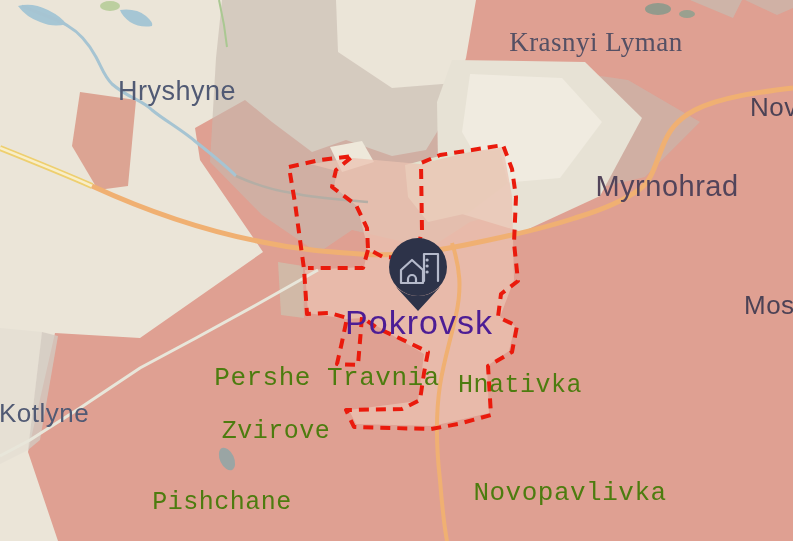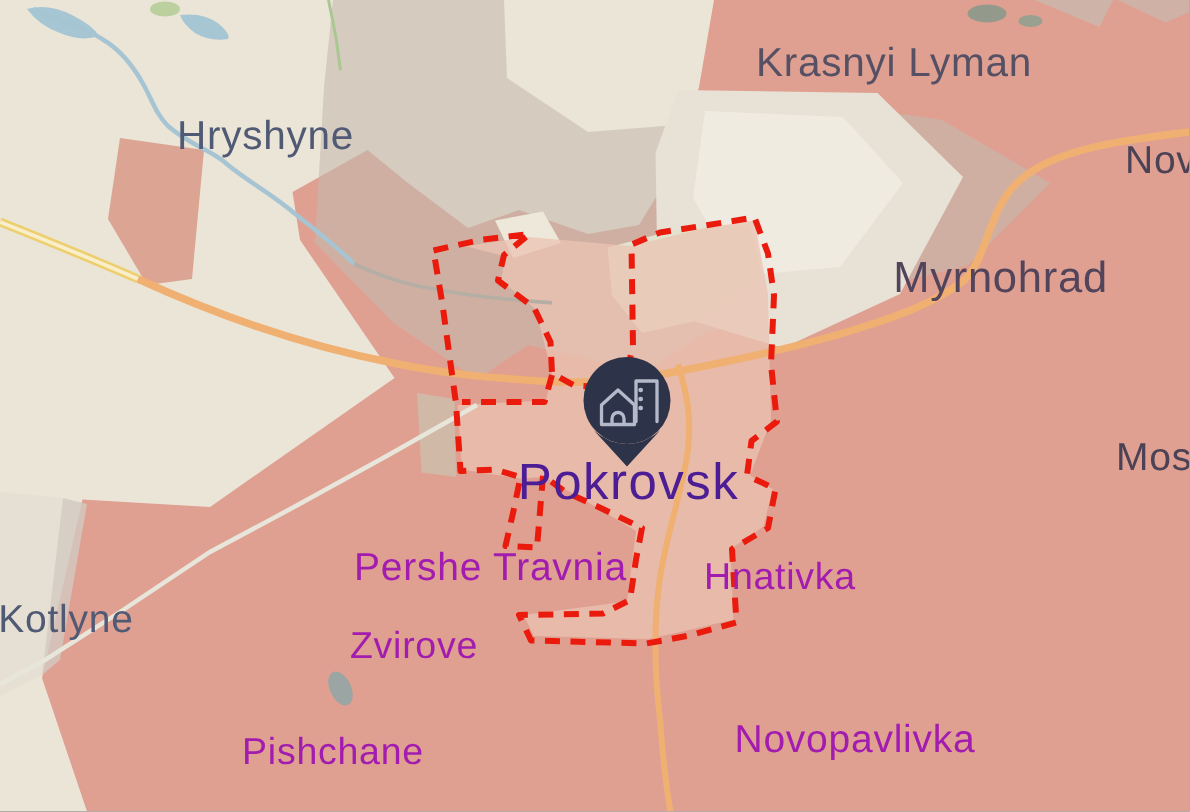--- a/index.html
+++ b/index.html
@@ -7,21 +7,21 @@
     font-family:"Liberation Sans","DejaVu Sans",sans-serif;background:#ebe5d8;}
   #map-svg{position:absolute;left:0;top:0;}
   .lbl{position:absolute;transform:translate(-50%,-50%);white-space:nowrap;
     letter-spacing:.5px;user-select:none;}
   .lbl.clipped{transform:translate(0,-50%);}
   .town{color:#515a74;font-size:27px;}
   .town-kl{color:#555064;font-size:27px;}
   .town-large{color:#52445a;font-size:29px;}
   .town-clipped{color:#4c4255;font-size:26px;}
   .city{color:#4c1d95;font-size:34px;letter-spacing:1px;}
-  .village{color:#a21caf;font-size:25px;}
+  .village{color:#4d7c0f;font-size:25px;font-family:Liberation Mono, monospace;}
   .v26{font-size:26px;}
 </style>
 </head>
 <body>
 
 <div id="viewport">
 <svg id="map-svg" width="793" height="541" viewBox="0 0 793 541">
 
   <rect x="0" y="0" width="793" height="541" fill="#ebe5d8"></rect>
 
@@ -82,21 +82,21 @@
     <g fill="none" stroke="#b5bacb" stroke-width="2.2" stroke-linejoin="round" stroke-linecap="round">
       <path d="M424,281 v-27 h14 v27"></path>
       <path d="M427,260 h0.2 M427,266 h0.2 M427,272 h0.2" stroke-width="3"></path>
       <path d="M401,283 v-13 l11,-10 11,10 v13 z" fill="#2d3349"></path>
       <path d="M408,283 v-4 a4,4 0 0 1 8,0 v4"></path>
     </g>
   </g>
 </svg>
 
   <div class="lbl town" style="left:141px;top:91px;margin-left:36px;">Hryshyne</div>
-  <div class="lbl town-kl" style="left:596px;top:42px;">Krasnyi Lyman</div>
+  <div class="lbl town-kl" style="left:596px;top:42px;font-family:Liberation Serif, serif;">Krasnyi Lyman</div>
   <div class="lbl town-clipped clipped" style="left:750px;top:107px;">Nov</div>
   <div class="lbl town-large" style="left:667px;top:186px;">Myrnohrad</div>
   <div class="lbl town-clipped clipped" style="left:744px;top:305px;">Mos</div>
   <div class="lbl city" style="left:419px;top:322px;">Pokrovsk</div>
   <div class="lbl village v26" style="left:327px;top:378px;">Pershe Travnia</div>
   <div class="lbl village" style="left:520px;top:385px;">Hnativka</div>
   <div class="lbl town" style="left:44px;top:413px;font-size:26px;">Kotlyne</div>
   <div class="lbl village" style="left:276px;top:431px;">Zvirove</div>
   <div class="lbl village v26" style="left:570px;top:461px;margin-top:32px;">Novopavlivka</div>
   <div class="lbl village" style="left:222px;top:502px;">Pishchane</div>

